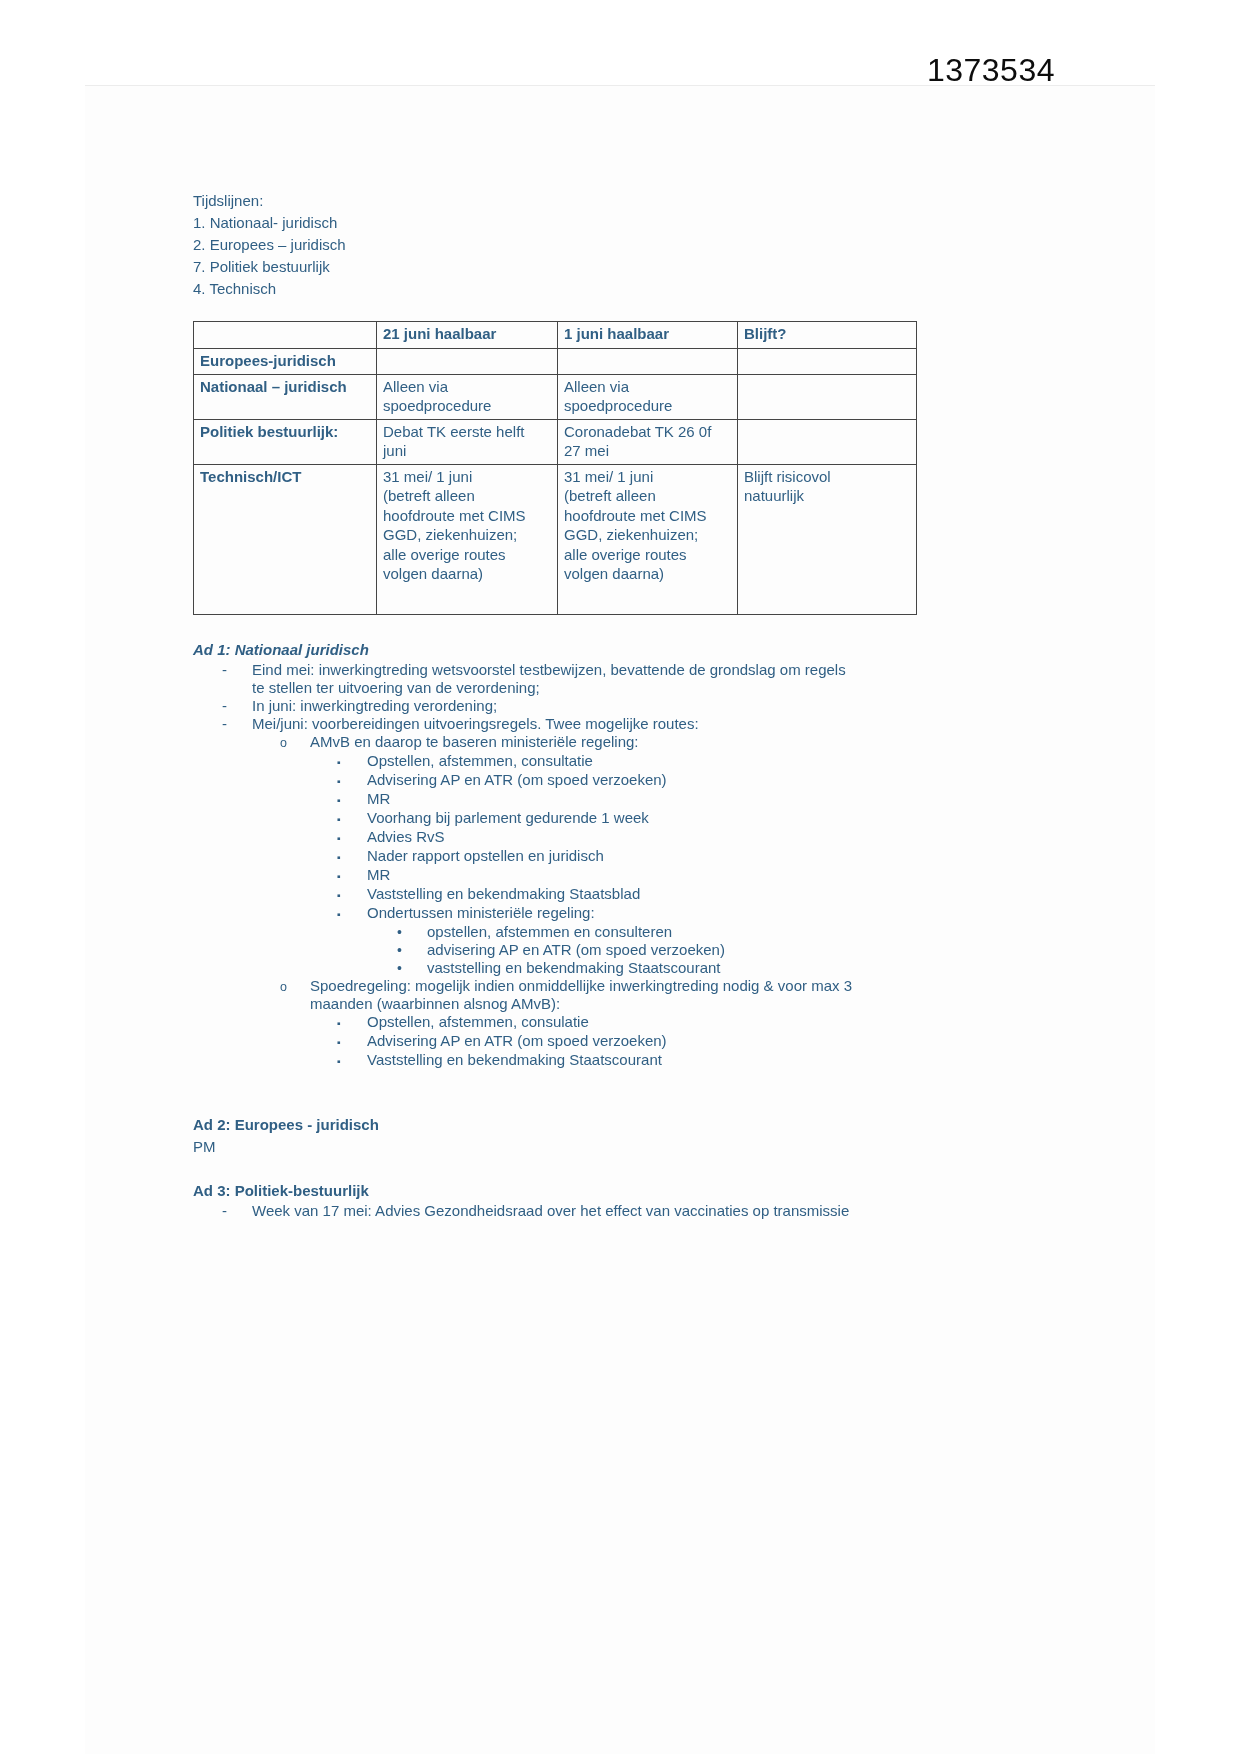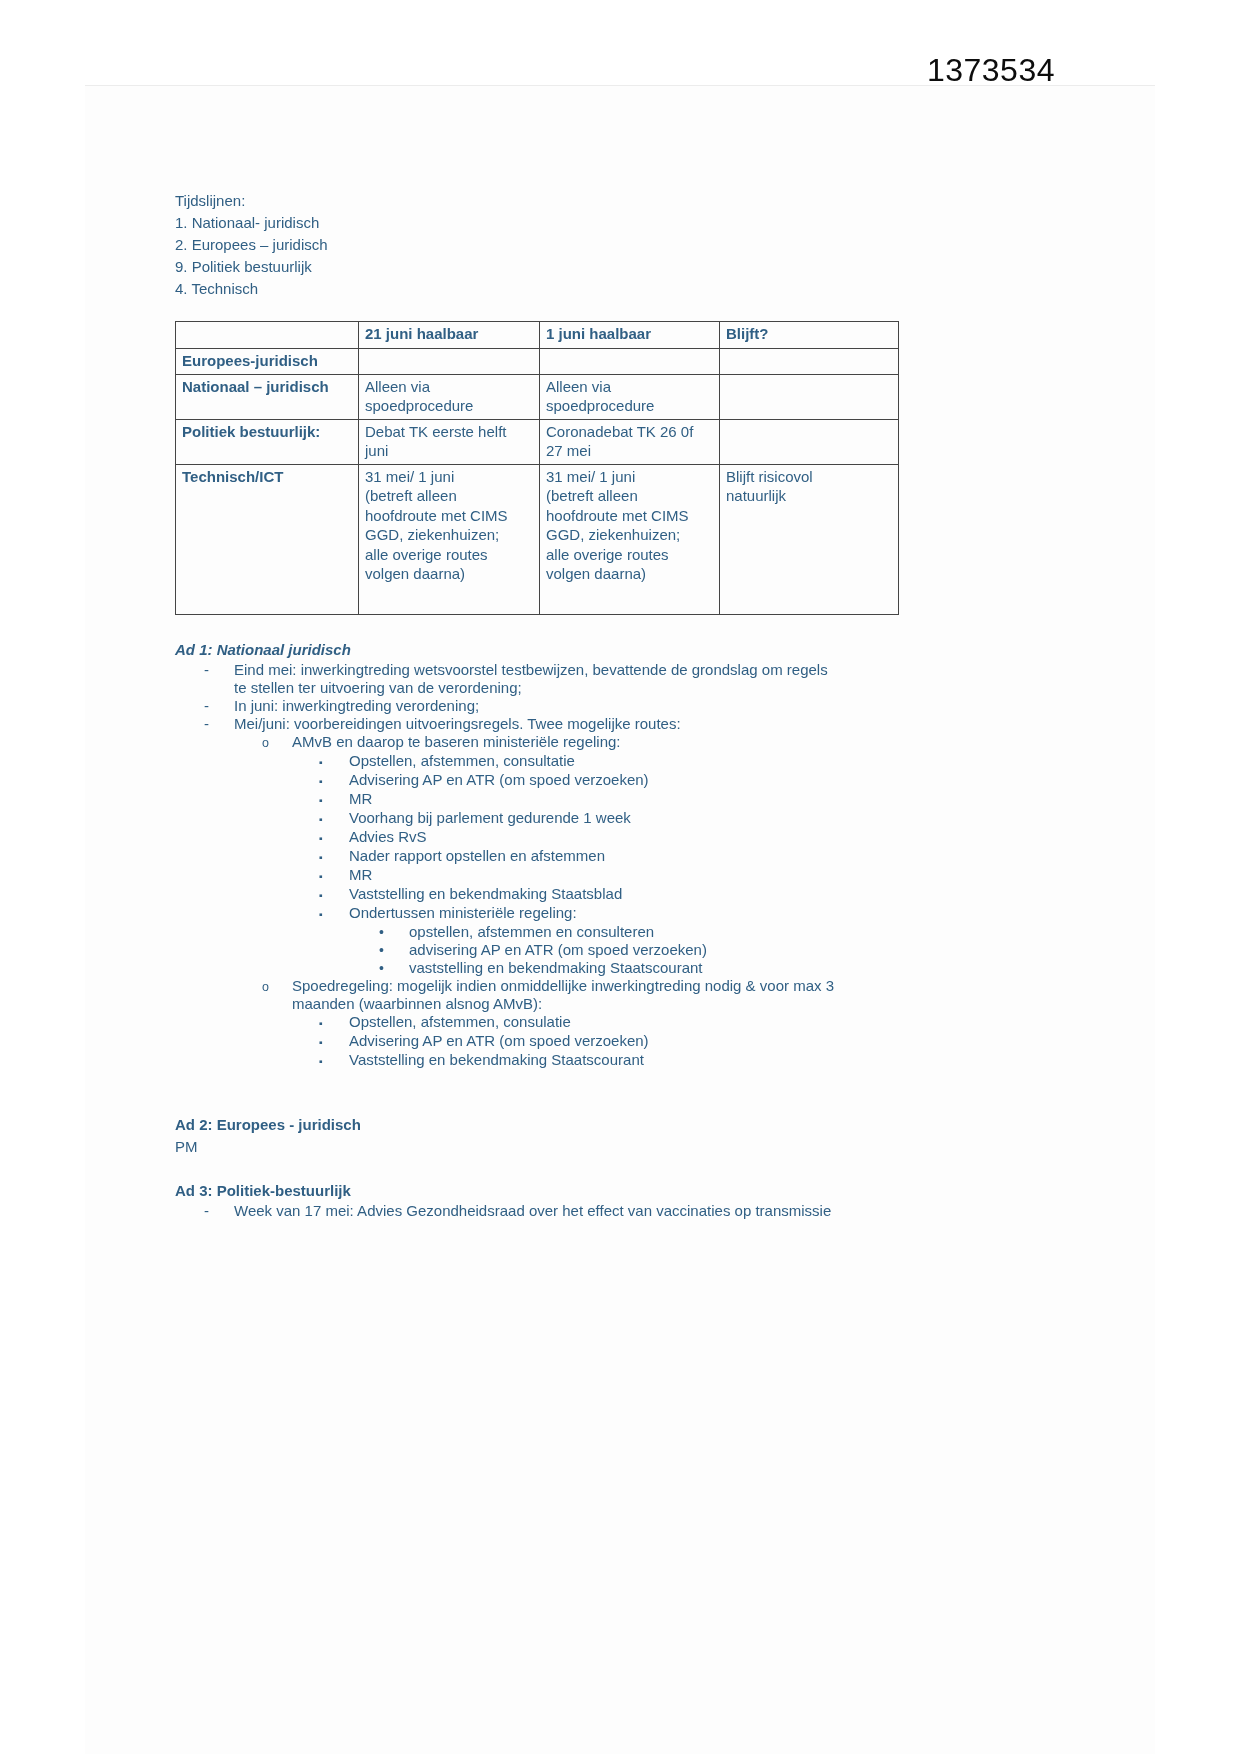--- a/index.html
+++ b/index.html
@@ -22,21 +22,21 @@
   .doc-number {
     position: absolute;
     top: 52px;
     right: 186px;
     font-size: 32px;
     color: #0d0d0d;
     letter-spacing: 0.5px;
   }
   .content {
     position: absolute;
-    left: 175px;
+    left: 193px;
     top: 190px;
     width: 723px;
     font-size: 15px;
     line-height: 22px;
   }
   .line { line-height: 22px; }
   .heading { font-weight: bold; line-height: 22px; }
   .mt-overall { margin-top: 39px; }
 
   table.concl-table {
@@ -86,21 +86,21 @@
 
 <div class="sheet"></div>
 
 <div class="doc-number">1373534</div>
 
 <div class="content">
 
   <div class="line">Tijdslijnen:</div>
   <div class="line">1. Nationaal- juridisch</div>
   <div class="line">2. Europees – juridisch</div>
-  <div class="line">9. Politiek bestuurlijk</div>
+  <div class="line">7. Politiek bestuurlijk</div>
   <div class="line">4. Technisch</div>
 
 
   <table class="concl-table">
     <colgroup>
         <col class="c0">
         <col class="c1">
         <col class="c2">
         <col class="c3">
       </colgroup>
@@ -188,21 +188,21 @@
     <div class="li l3">
       <span class="marker">▪</span>
       <span class="txt">Voorhang bij parlement gedurende 1 week</span>
     </div>
     <div class="li l3">
       <span class="marker">▪</span>
       <span class="txt">Advies RvS</span>
     </div>
     <div class="li l3">
       <span class="marker">▪</span>
-      <span class="txt">Nader rapport opstellen en afstemmen</span>
+      <span class="txt">Nader rapport opstellen en juridisch</span>
     </div>
     <div class="li l3">
       <span class="marker">▪</span>
       <span class="txt">MR</span>
     </div>
     <div class="li l3">
       <span class="marker">▪</span>
       <span class="txt">Vaststelling en bekendmaking Staatsblad</span>
     </div>
     <div class="li l3">

